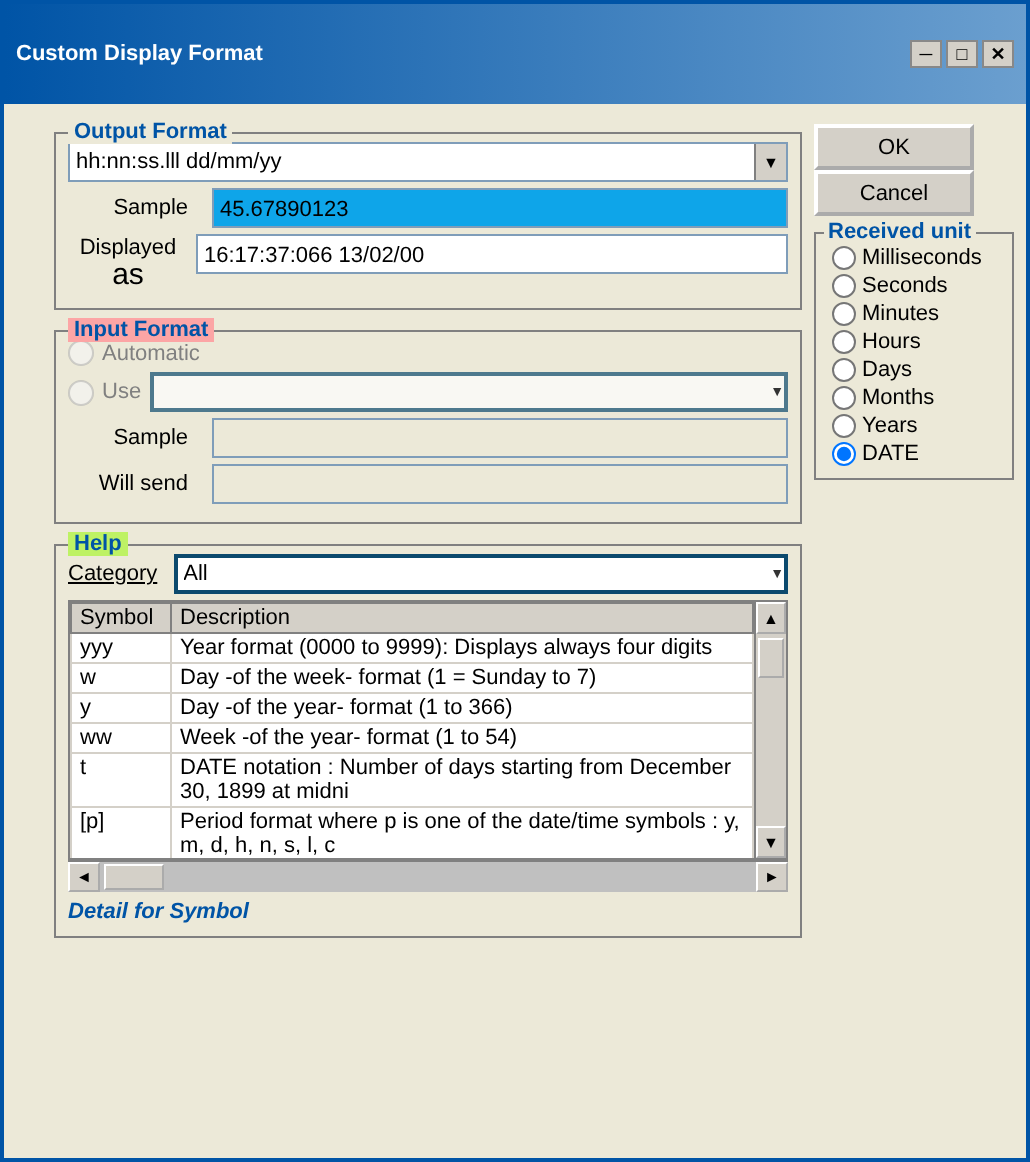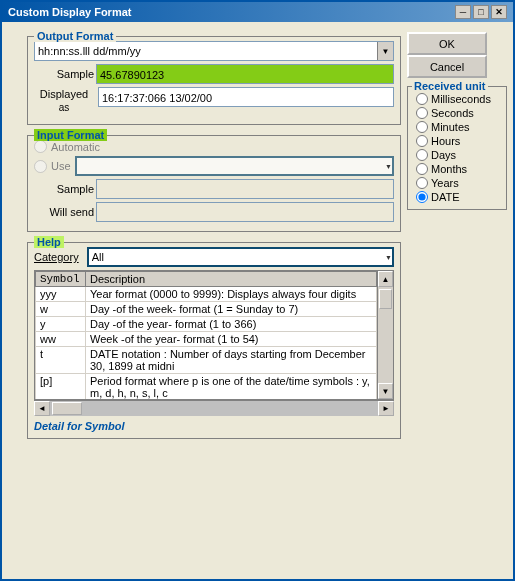--- a/index.html
+++ b/index.html
@@ -11,21 +11,21 @@
     .window {
       width: 515px;
       min-height: 581px;
       background: #ece9d8;
       border: 2px solid #0054a6;
       position: relative;
     }
     .title-bar {
       background: linear-gradient(to right, #0054a6, #6b9fcf);
       color: white;
-      padding: 3px 6px;
+      padding: 18px 6px;
       font-size: 11px;
       font-weight: bold;
       display: flex;
       align-items: center;
       justify-content: space-between;
     }
     .title-bar-buttons {
       display: flex;
       gap: 2px;
     }
@@ -105,32 +105,32 @@
       position: absolute;
       right: 2px;
       font-size: 7px;
       pointer-events: none;
       color: #333;
     }
     .sample-row {
       display: flex;
       align-items: center;
       margin-bottom: 3px;
-      gap: 2px;
+      gap: 12px;
     }
     .sample-label {
       min-width: 60px;
       text-align: right;
       font-size: 11px;
     }
     .sample-value {
       flex: 1;
       height: 20px;
       border: 1px solid #7f9db9;
-      background: #84cc16;
+      background: #0ea5e9;
       font-size: 11px;
       padding: 1px 3px;
       line-height: 18px;
     }
     .displayed-row {
       display: flex;
       align-items: flex-start;
       margin-bottom: 3px;
       gap: 4px;
     }
@@ -173,21 +173,21 @@
       border: 1px solid #808080;
       background: #ece9d8;
       padding: 4px 6px 6px 6px;
       position: relative;
       margin-top: 6px;
     }
     .input-format-label {
       position: absolute;
       top: -7px;
       left: 6px;
-      background: #84cc16;
+      background: #fca5a5;
       padding: 0 3px;
       font-size: 11px;
       color: #0054a6;
       font-weight: bold;
     }
     .disabled-text {
       color: #808080;
     }
     .help-group {
       border: 1px solid #808080;
@@ -393,21 +393,21 @@
         </div>
 
         <div class="sample-row">
           <span class="sample-label">Sample</span>
           <div class="sample-value">45.67890123</div>
         </div>
 
         <div class="displayed-row">
           <div style="min-width:60px; text-align:center;">
             <div style="font-size:11px; line-height:14px;">Displayed</div>
-            <div style="font-size:10px; line-height:14px;">as</div>
+            <div style="font-size:15px; line-height:14px;">as</div>
           </div>
           <div class="displayed-value" style="background:white;">16:17:37:066 13/02/00</div>
         </div>
       </div>
 
       <div class="input-format-group">
         <span class="input-format-label">Input Format</span>
 
         <div class="row">
           <input type="radio" name="input_fmt" disabled="" style="">
@@ -444,21 +444,21 @@
               <option>All</option>
             </select>
           </div>
         </div>
 
         <div class="help-table-container">
           <div class="help-table">
             <table>
               <thead>
                 <tr>
-                  <th style="width:50px;font-family:Liberation Mono, monospace;">Symbol</th>
+                  <th style="width:50px;">Symbol</th>
                   <th>Description</th>
                 </tr>
               </thead>
               <tbody id="help-table-body">
               <tr>
                     <td>yyy</td>
                     <td>Year format (0000 to 9999): Displays always four digits</td>
                   </tr>
                   <tr>
                     <td>w</td>

